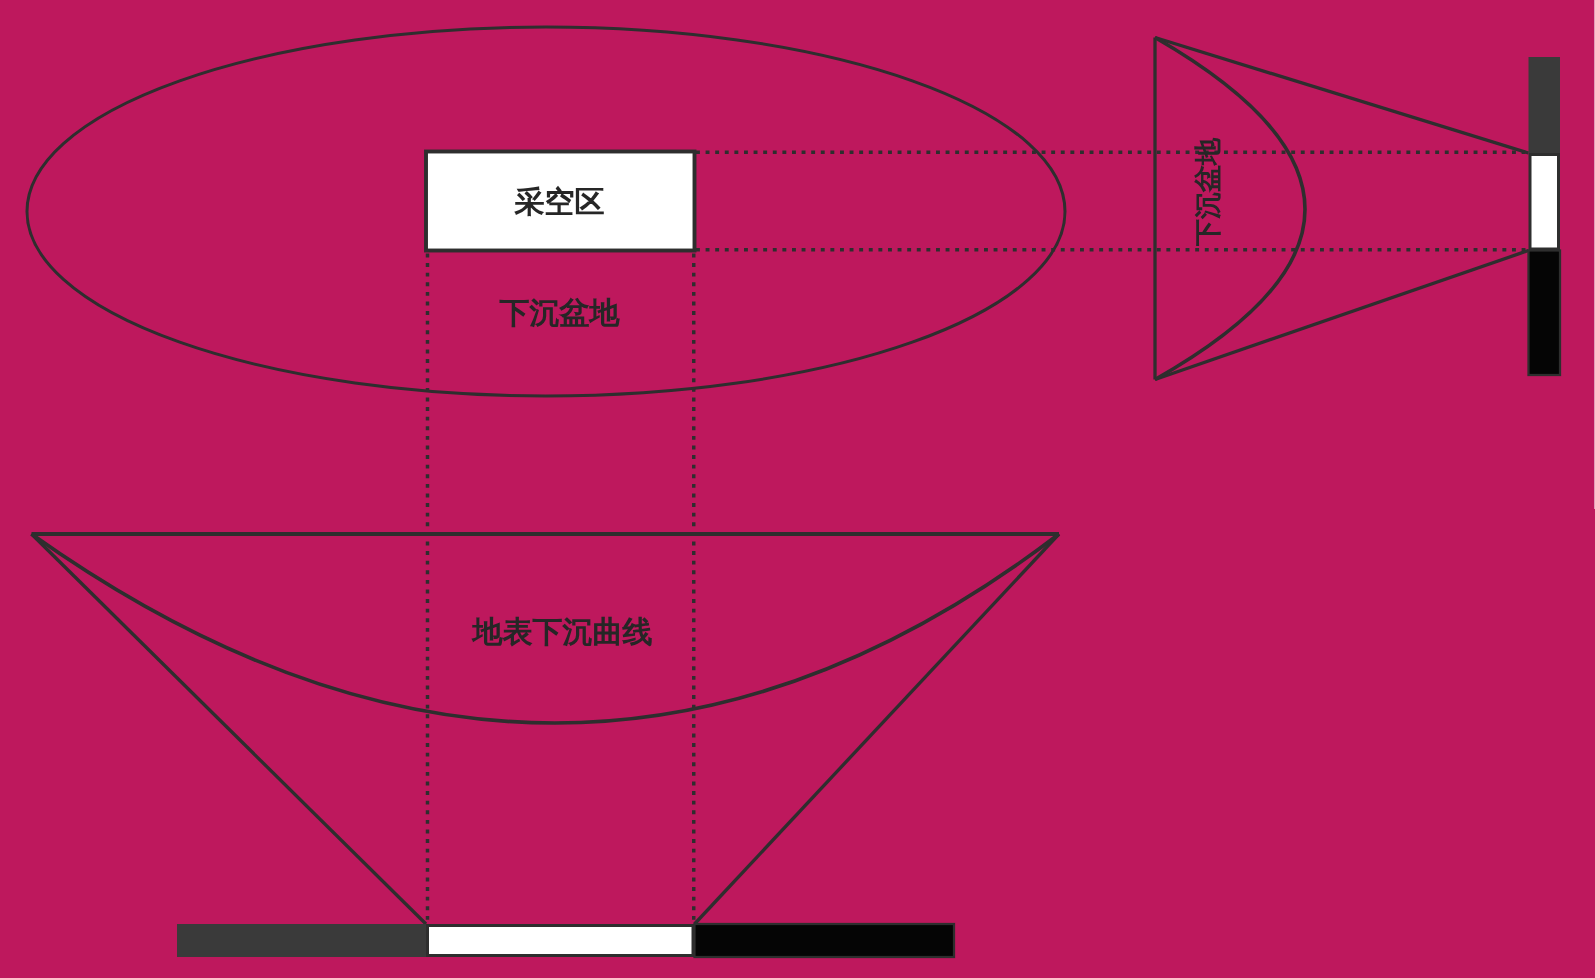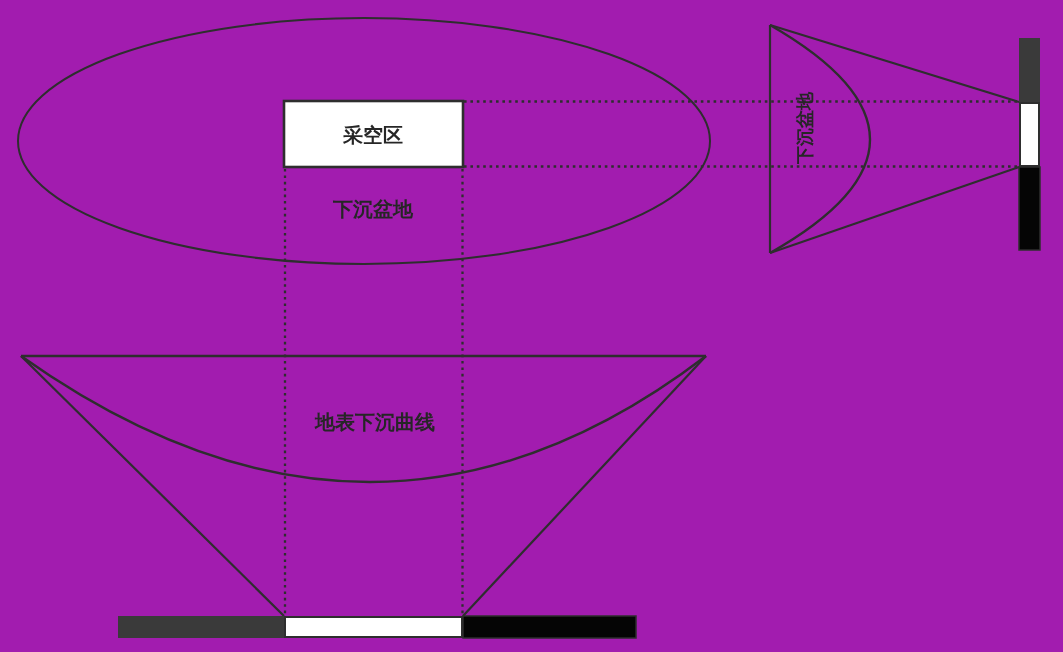--- a/index.html
+++ b/index.html
@@ -4,21 +4,21 @@
 <style>
   html, body {
     margin: 0;
     padding: 0;
     background: #ffffff;
   }
   .stage {
     position: relative;
     width: 1063px;
     height: 652px;
-    background: #a21caf;
+    background: #be185d;
     overflow: hidden;
   }
   svg { display: block; }
   text {
     font-family: "Liberation Sans", "DejaVu Sans", sans-serif;
     font-weight: bold;
     font-size: 20px;
     fill: #262626;
   }
   text.side-label {

